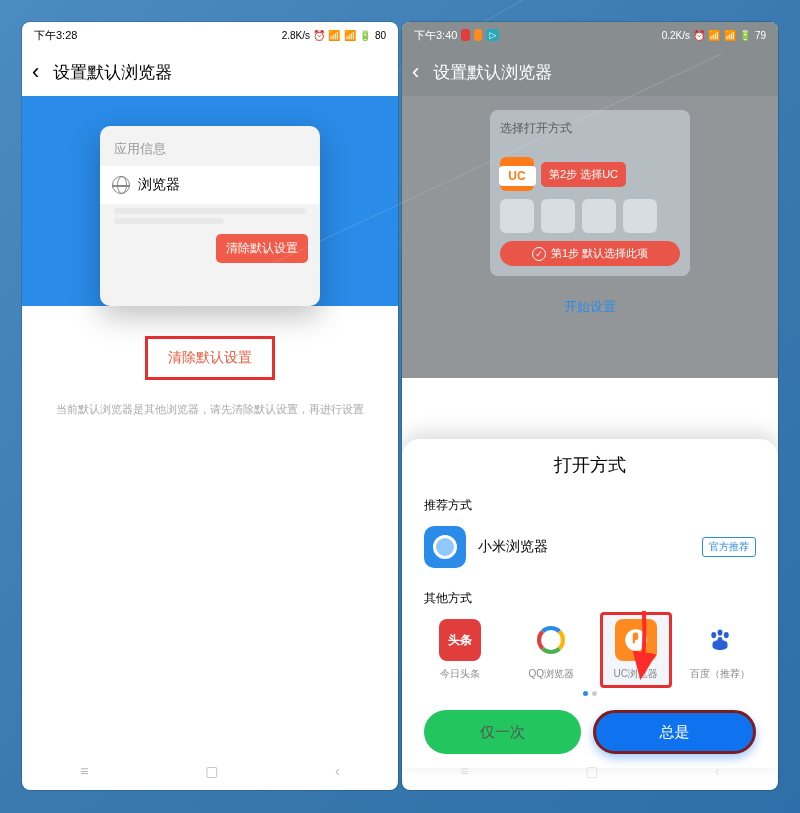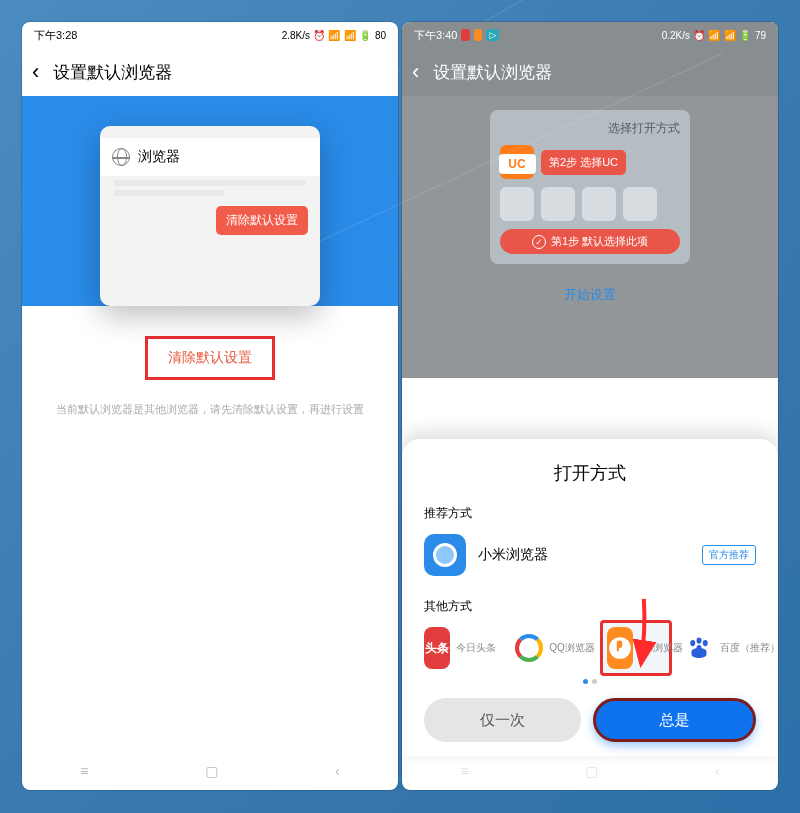--- a/index.html
+++ b/index.html
@@ -147,21 +147,21 @@
     align-items:center;
     padding-top:14px;
     position:relative;
   }
   .guide-card {
     width: 200px;
     background:#b5bdc2;
     border-radius: 8px;
     padding: 10px;
   }
-  .guide-title { font-size:12px; color:#555c62; text-align:right; margin-bottom:8px; }
+  .guide-title { font-size:12px; color:#555c62; text-align:left; margin-bottom:20px; }
   .guide-row { display:flex; gap:7px; justify-content:flex-start; margin-bottom:8px; align-items:center;}
   .square {
     width:34px; height:34px; background:#d7dde1; border-radius:6px;
   }
   .uc-icon {
     width:34px;height:34px;border-radius:6px;
     background:#ff7b1a;
     display:flex;align-items:center;justify-content:center;
     color:#fff;font-size:9px;font-weight:bold;
     flex-direction:column;
@@ -179,44 +179,44 @@
     justify-content:center;
   }
   .check-circ {
     width:14px;height:14px;border-radius:50%;border:1.5px solid #fff;
     display:inline-flex;align-items:center;justify-content:center;font-size:9px;
   }
   .start-link { color:#2a8be8; font-size:13px; margin-top:22px; }
 
   .sheet {
     position:absolute;
-    left:0; right:0; bottom:34px;
+    left:0; right:0; bottom:22px;
     background:#fff;
     border-radius: 18px 18px 0 0;
-    padding: 22px 22px 14px;
+    padding: 14px 22px 14px;
     box-shadow: 0 -6px 20px rgba(0,0,0,.15);
   }
   .sheet-title { text-align:center; font-size:18px; font-weight:500; margin-bottom:20px; }
   .sec-label { font-size:12px; color:#000000; margin-bottom:12px; }
   .rec-row { display:flex; align-items:center; gap:12px; margin-bottom:22px; }
   .mi-icon {
     width:42px;height:42px;border-radius:10px;background:#2a8be8;
     display:flex;align-items:center;justify-content:center;
   }
   .mi-icon-inner{ width:24px;height:24px;border-radius:50%;background:#8fc7ff;border:3px solid #fff;}
   .rec-name{ font-size:14px; flex:1;}
   .rec-badge {
     border:1px solid #2a8be8; color:#2a8be8; font-size:10px; padding:2px 6px; border-radius:3px;
   }
   .options-grid {
     display:flex; justify-content:space-between; margin-bottom:10px;
     align-items:flex-start;
   }
   .opt {
-    display:flex; flex-direction:row; align-items:center; gap:6px;
+    display:flex; flex-direction:column; align-items:center; gap:6px;
     width: 72px;
   }
   .opt-icon {
     width:42px;height:42px;border-radius:8px;
     display:flex;align-items:center;justify-content:center;
     color:#fff;font-size:12px;font-weight:bold;
   }
   .opt-label { font-size:10px; color:#888; white-space:nowrap;}
   .toutiao{ background:#e13d3d; }
   .qq{ background:#fff; }
@@ -230,21 +230,21 @@
   }
   .dots { display:flex; gap:4px; justify-content:center; margin:6px 0 2px; }
   .dot{ width:5px;height:5px;border-radius:50%;background:#ccc;}
   .dot.active{ background:#2a8be8;}
   .btn-row { display:flex; gap:12px; margin-top:14px; }
   .pill-btn {
     flex:1; height:44px; border-radius:22px;
     display:flex;align-items:center;justify-content:center;
     font-size:15px;
   }
-  .btn-once{ background:#e5e5e5; color:#555;}
+  .btn-once{ background:#22c55e; color:#555;}
   .btn-always{ background:#0f73f0; color:#fff; border:3px solid #7f1d1d; box-sizing:border-box;
     box-shadow: 0 4px 10px rgba(15,115,240,.4);}
   .arrow-red {
     position:absolute; 
     right: 105px; bottom: 86px;
     color:#ff2a2a;
     transform: rotate(35deg);
   }
   .arrow-red svg { display:block; }
   .badge-icon{ padding:1px 3px; border-radius:3px; font-size:9px; color:#fff;}
@@ -267,20 +267,21 @@
       <span>80</span>
     </span>
   </div>
   <div class="app-header">
     <span class="back-arrow">‹</span>
     <span class="app-title">设置默认浏览器</span>
   </div>
 
   <div class="blue-area">
     <div class="info-card">
+      <div class="info-card-title">应用信息</div>
       <div class="info-row">
         <span class="globe-icon"></span>
         <span>浏览器</span>
       </div>
       <div class="gray-line"></div>
       <div class="gray-line short"></div>
       <span class="clear-chip">清除默认设置</span>
       <div style="clear:both"></div>
     </div>
   </div>

